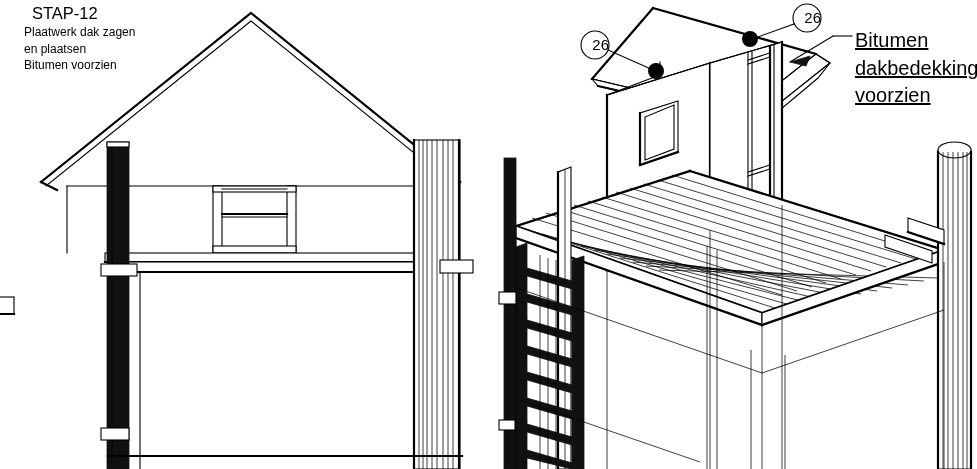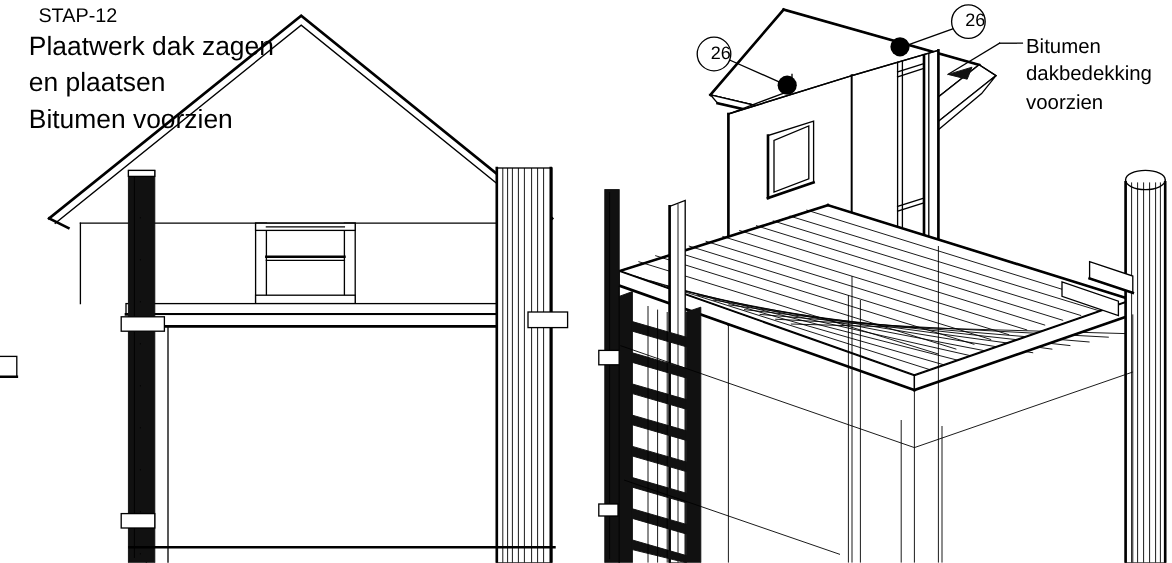--- a/index.html
+++ b/index.html
@@ -36,26 +36,27 @@
   }
   #step-code {
     left: 8px;
     top: 2px;
     font-size: 16.5px;
     margin-left: 24px;
   }
   #step-desc {
     left: 24px;
     top: 24px;
-    font-size: 22px;
+    font-size: 12px;
   }
   #note-right {
     left: 855px;
     top: 27px;
-    font-size: 17px;
+    font-size: 20px;
+    text-decoration: underline;
   }
   .callout-num {
     position: absolute;
     font-size: 15px;
     text-align: right;
     width: 28px;
     line-height: 28px;
   }
   #callout-left-num { left: 581px; top: 31px; }
   #callout-right-num { left: 793px; top: 4px; }

